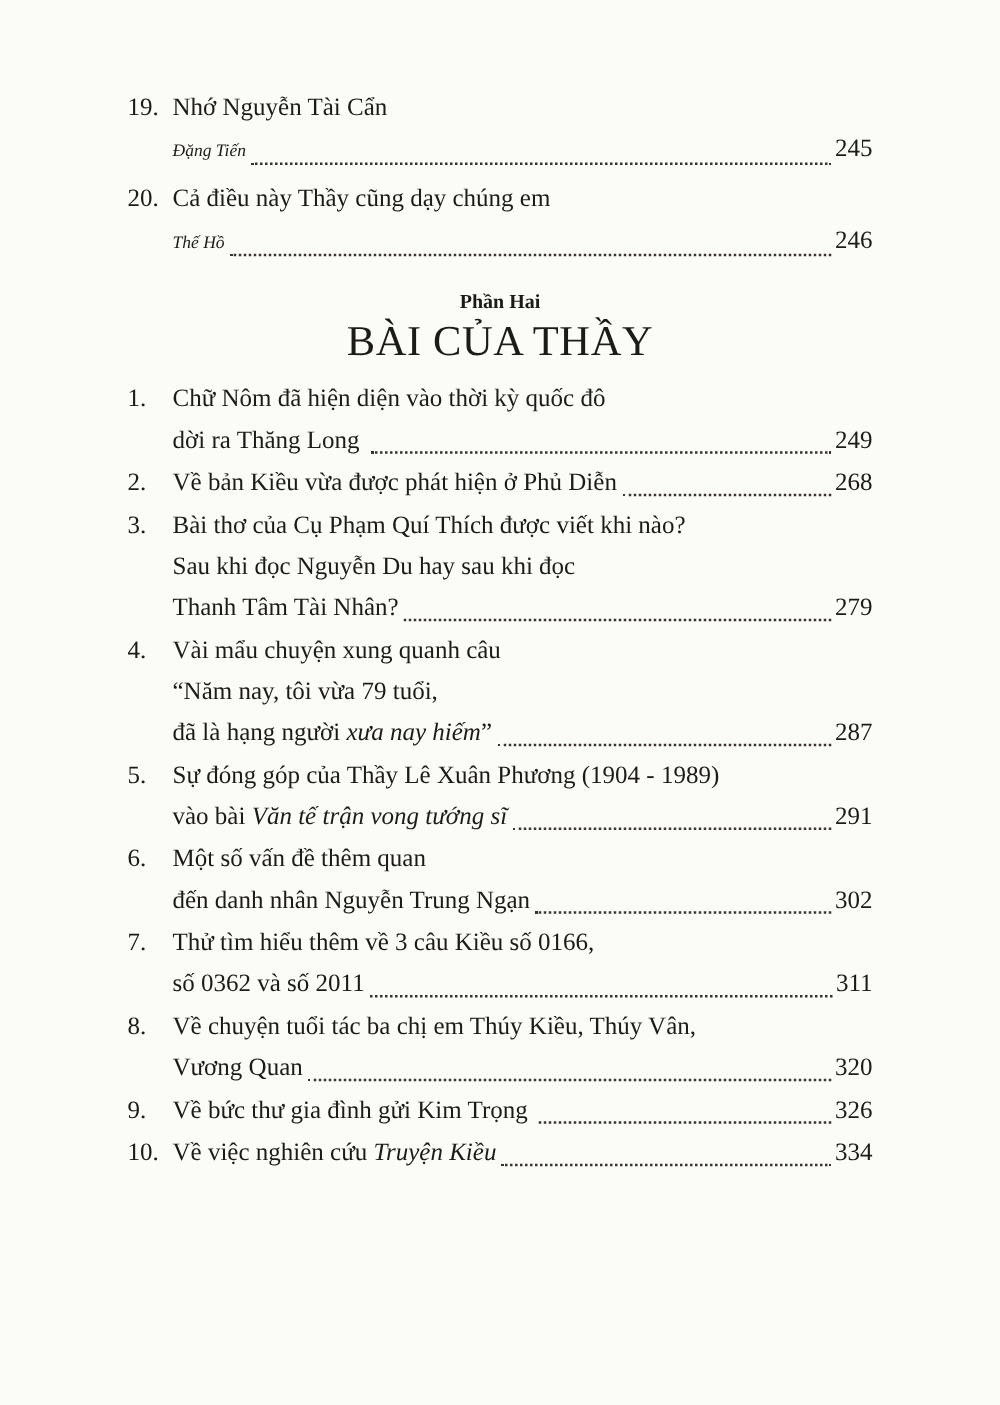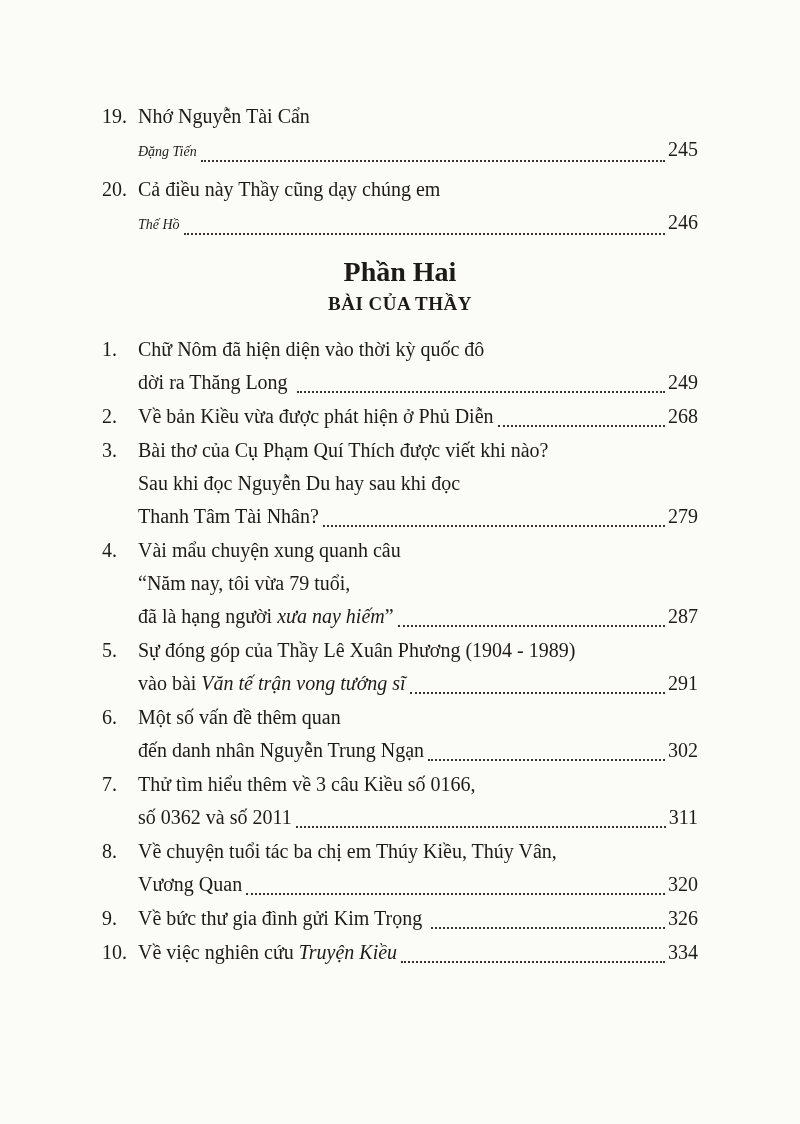--- a/index.html
+++ b/index.html
@@ -8,21 +8,21 @@
     width: 800px;
     height: 1124px;
     background: #fbfbf8;
     color: #1d1b17;
     font-family: "Liberation Serif", "DejaVu Serif", serif;
     overflow: hidden;
   }
   .page {
     width: 596px;
     margin: 0 auto;
-    padding-top: 100px;
+    padding-top: 70px;
   }
   .toc-line {
     display: flex;
     align-items: baseline;
     font-size: 20px;
     line-height: 33px;
   }
   .num { flex: 0 0 36px; }
   .cont { margin-left: 36px; }
   .seg { white-space: pre-wrap; }
@@ -40,26 +40,26 @@
   .author-line .seg {
     font-style: italic;
     font-size: 14px;
   }
   .section {
     text-align: center;
     margin: 16px 0 13px 0;
   }
   .section-kicker {
     font-weight: bold;
-    font-size: 28px;
+    font-size: 16px;
     line-height: 30px;
   }
   .section-title {
-    font-weight: bold;
-    font-size: 19px;
+    font-weight: normal;
+    font-size: 34px;
     line-height: 33px;
     letter-spacing: 0.5px;
   }
 </style>
 </head>
 <body>
 
 <div class="page">
 
   <div class="entry continued">

